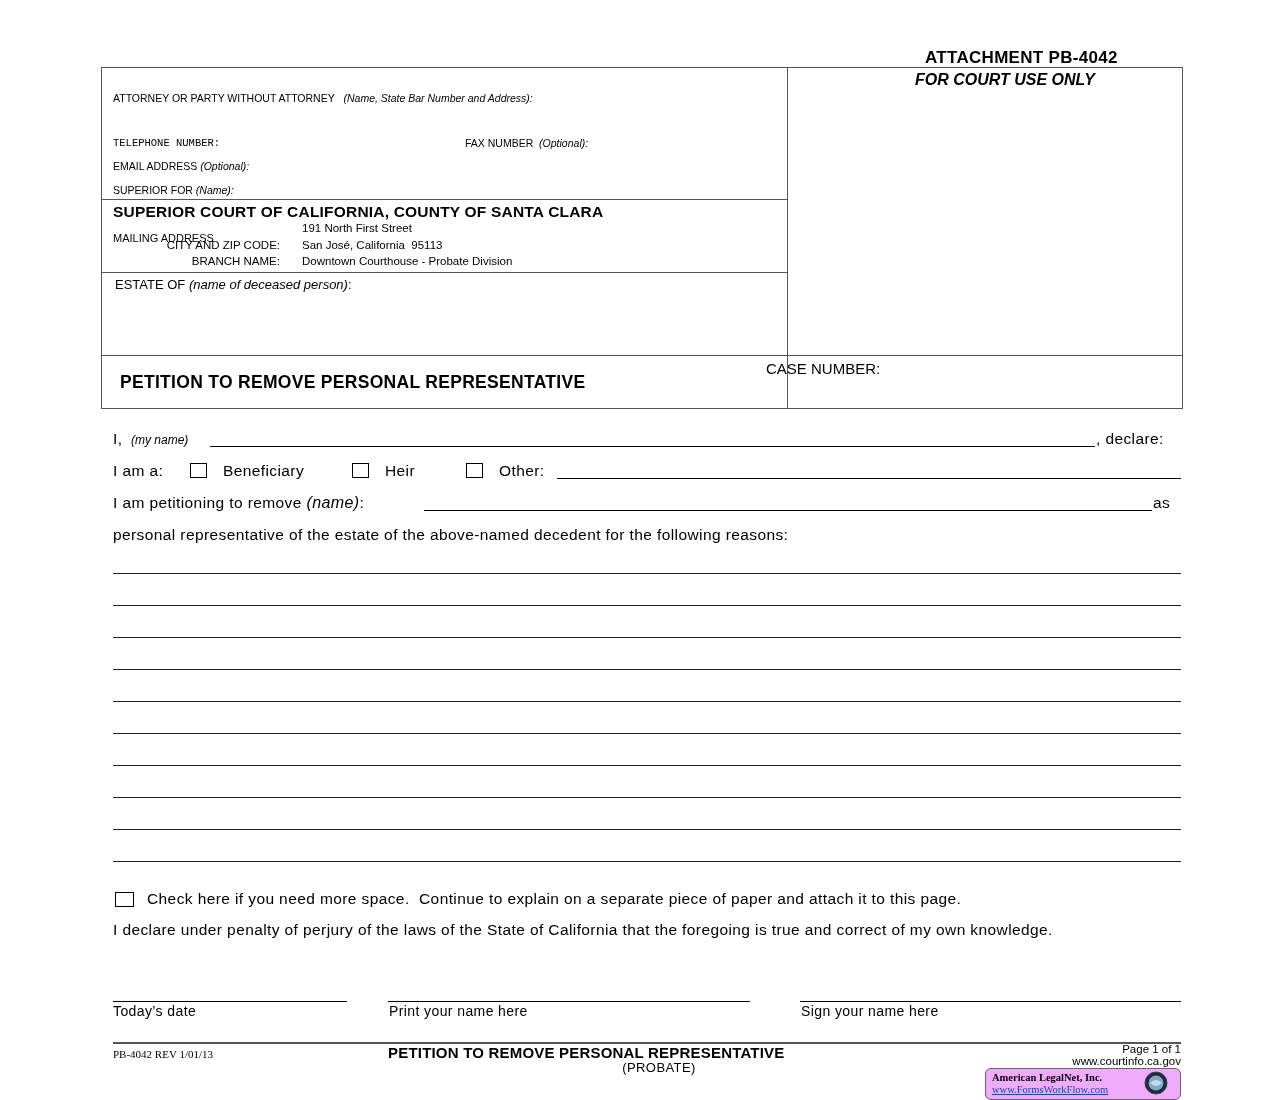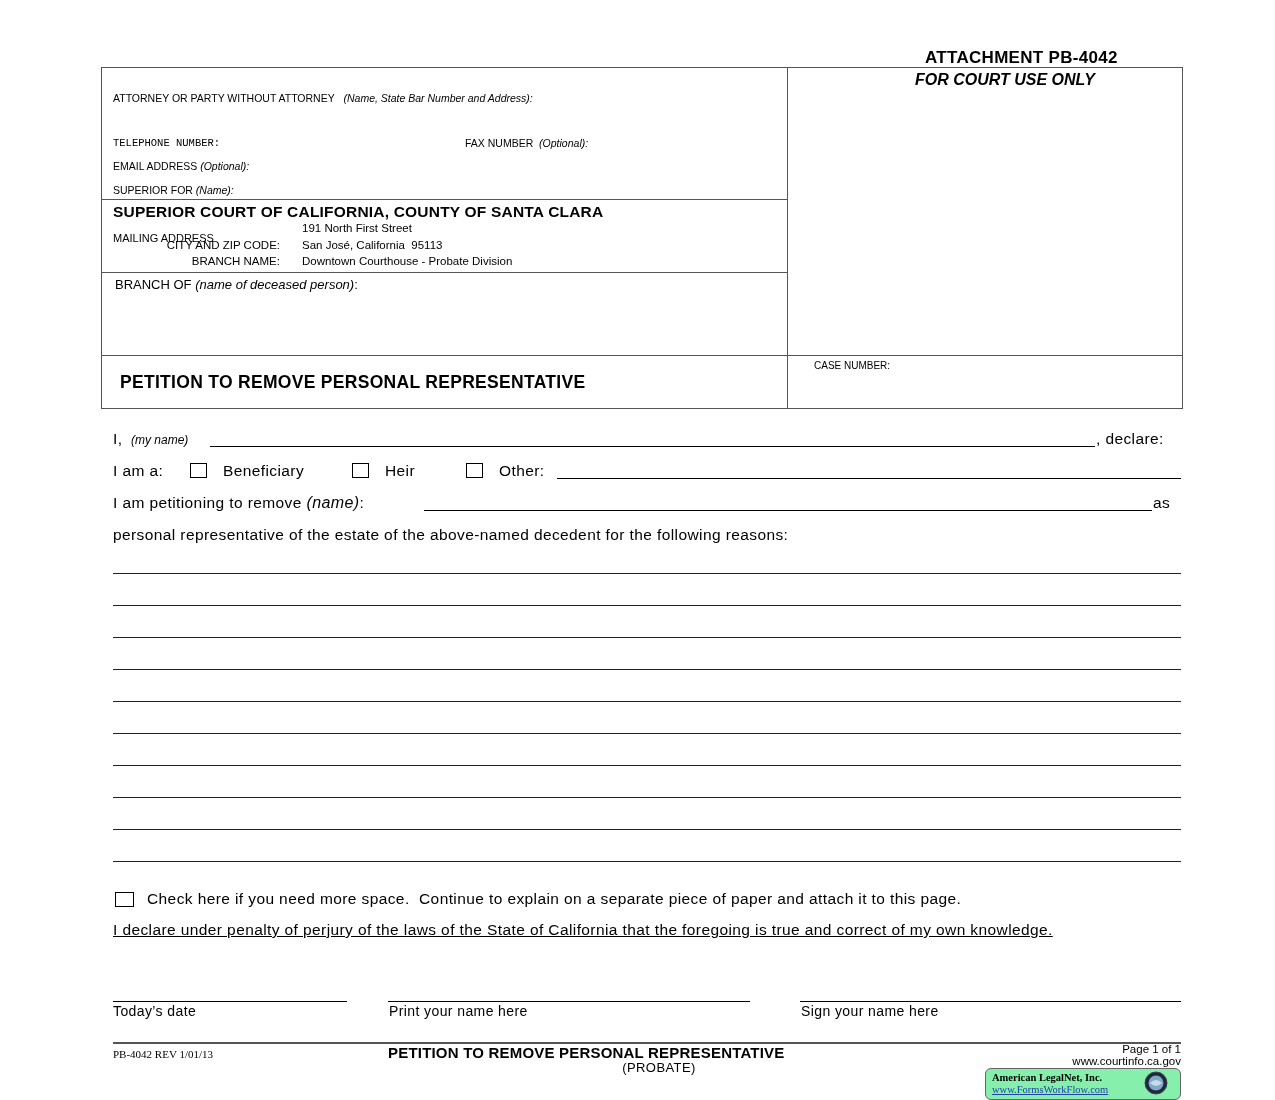--- a/index.html
+++ b/index.html
@@ -8,21 +8,21 @@
   .attach-title { left:925px; top:48px; font-size:17px; font-weight:bold; letter-spacing:0.3px; }
   .box { border:1px solid #555; }
   .small { font-size:10.5px; }
   .ital { font-style:italic; }
   .hline { position:absolute; height:0; border-top:1px solid #333; }
   .vline { position:absolute; width:0; border-left:1px solid #555; }
   .cb { position:absolute; width:15px; height:13px; border:1px solid #000; background:#fff; }
   .body-text { font-size:15.5px; letter-spacing:0.4px; }
   .uline { position:absolute; border-top:1px solid #000; height:0; }
   .reason-line { position:absolute; left:113px; width:1068px; border-top:1px solid #222; height:0; }
-  .logo-box { position:absolute; left:985px; top:1068px; width:194px; height:30px; border:1px solid #666; border-radius:6px; background:#86efac; }
+  .logo-box { position:absolute; left:985px; top:1068px; width:194px; height:30px; border:1px solid #666; border-radius:6px; background:#f0abfc; }
 </style>
 </head>
 <body>
 
 <div class="abs attach-title">ATTACHMENT PB-4042</div>
 
 <div class="abs box" style="left:101px; top:67px; width:1080px; height:340px;"></div>
 <div class="vline" style="left:787px; top:67px; height:341px;"></div>
 <div class="hline" style="left:101px; top:199px; width:686px; border-color:#555;"></div>
 <div class="hline" style="left:101px; top:272px; width:686px; border-color:#555;"></div>
@@ -52,26 +52,26 @@
 
 <div class="abs" style="left:113px; top:203px; font-size:15.5px; font-weight:bold; letter-spacing:0.2px;">SUPERIOR COURT OF CALIFORNIA, COUNTY OF SANTA CLARA</div>
 <div class="abs" style="left:113px; width:167px; top:232px; font-size:11px;">MAILING ADDRESS</div>
 <div class="abs" style="left:302px; top:222px; font-size:11.5px;">191 North First Street</div>
 <div class="abs" style="left:113px; width:167px; text-align:right; top:239px; font-size:11.5px;">CITY AND ZIP CODE:</div>
 <div class="abs" style="left:302px; top:239px; font-size:11.5px; white-space:pre;">San José, California  95113</div>
 <div class="abs" style="left:113px; width:167px; text-align:right; top:255px; font-size:11.5px;">BRANCH NAME:</div>
 <div class="abs" style="left:302px; top:255px; font-size:11.5px;">Downtown Courthouse - Probate Division</div>
 
 <div class="abs" style="left:115px; top:277px; font-size:13px;">
-  <span>BRANCH OF</span>
+  <span>ESTATE OF</span>
   <span class="ital">(name of deceased person)</span><span>:</span>
 </div>
 
 <div class="abs" style="left:120px; top:372px; font-size:17.5px; font-weight:bold; letter-spacing:0.3px;">PETITION TO REMOVE PERSONAL REPRESENTATIVE</div>
-<div class="abs" style="left:814px; top:360px; font-size:10px;">
+<div class="abs" style="left:766px; top:360px; font-size:15px;">
   <span>CASE NUMBER:</span>
 </div>
 
 <div class="abs body-text" style="left:113px; top:430px;">I,</div>
 <div class="abs ital" style="left:131px; top:433px; font-size:12px;">(my name)</div>
 <div class="uline" style="left:210px; top:446px; width:885px;"></div>
 <div class="abs body-text" style="left:1096px; top:430px;">, declare:</div>
 
 <div class="abs body-text" style="left:113px; top:462px;">I am a:</div>
 <div class="cb" style="left:190px; top:463px;"></div>
@@ -98,21 +98,21 @@
 <div class="reason-line" style="top:701px;"></div>
 <div class="reason-line" style="top:733px;"></div>
 <div class="reason-line" style="top:765px;"></div>
 <div class="reason-line" style="top:797px;"></div>
 <div class="reason-line" style="top:829px;"></div>
 <div class="reason-line" style="top:861px;"></div>
 
 <div class="cb" style="left:115px; top:892px; width:17px; height:13px;"></div>
 <div class="abs body-text" style="left:147px; top:890px; white-space:pre;">Check here if you need more space.  Continue to explain on a separate piece of paper and attach it to this page.</div>
 
-<div class="abs body-text" style="left:113px; top:922px; width:1068px; text-align:justify; line-height:16px;text-decoration:underline;">I declare under penalty of perjury of the laws of the State of California that the foregoing is true and correct of my own knowledge.</div>
+<div class="abs body-text" style="left:113px; top:922px; width:1068px; text-align:justify; line-height:16px;">I declare under penalty of perjury of the laws of the State of California that the foregoing is true and correct of my own knowledge.</div>
 
 <div class="uline" style="left:113px; top:1001px; width:234px;"></div>
 <div class="abs" style="left:113px; top:1003px; font-size:14px; letter-spacing:0.4px;">Today’s date</div>
 <div class="uline" style="left:388px; top:1001px; width:362px;"></div>
 <div class="abs" style="left:389px; top:1003px; font-size:14px; letter-spacing:0.4px;text-align:right;">Print your name here</div>
 <div class="uline" style="left:800px; top:1001px; width:381px;"></div>
 <div class="abs" style="left:801px; top:1003px; font-size:14px; letter-spacing:0.4px;">Sign your name here</div>
 
 <div class="hline" style="left:113px; top:1042px; width:1068px; border-top:2px solid #555;"></div>
 <div class="abs" style="left:113px; top:1048px; font-size:11px;font-family:Liberation Serif, serif;">PB-4042 REV 1/01/13</div>

